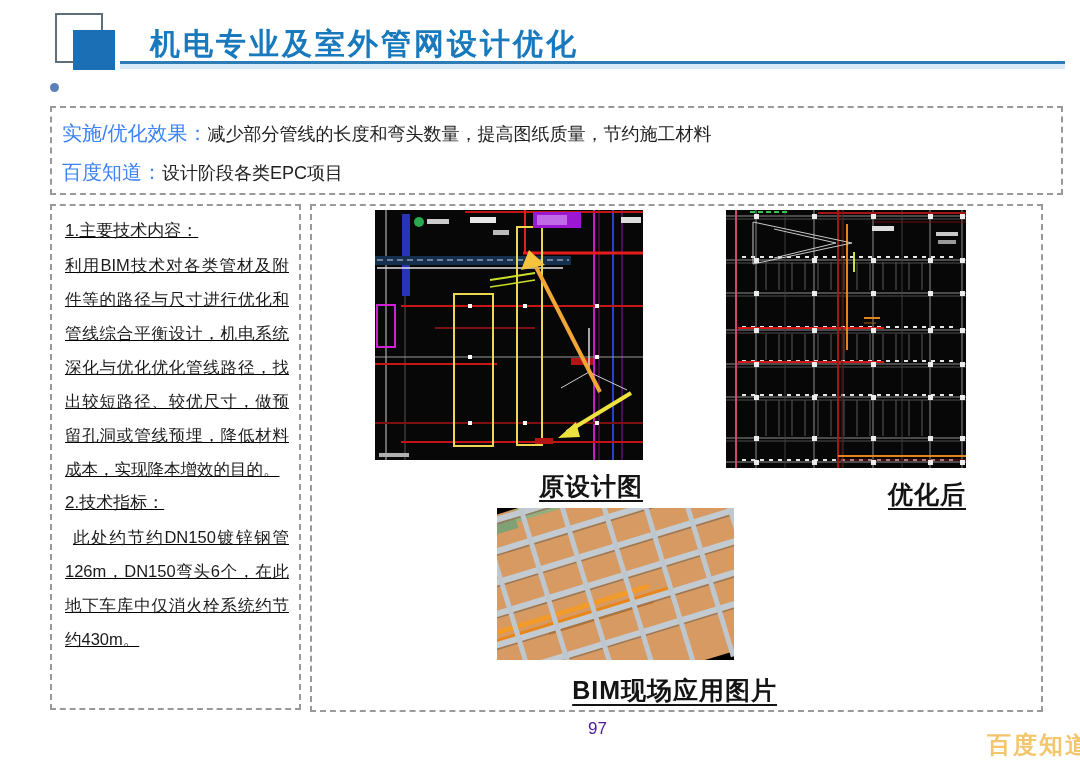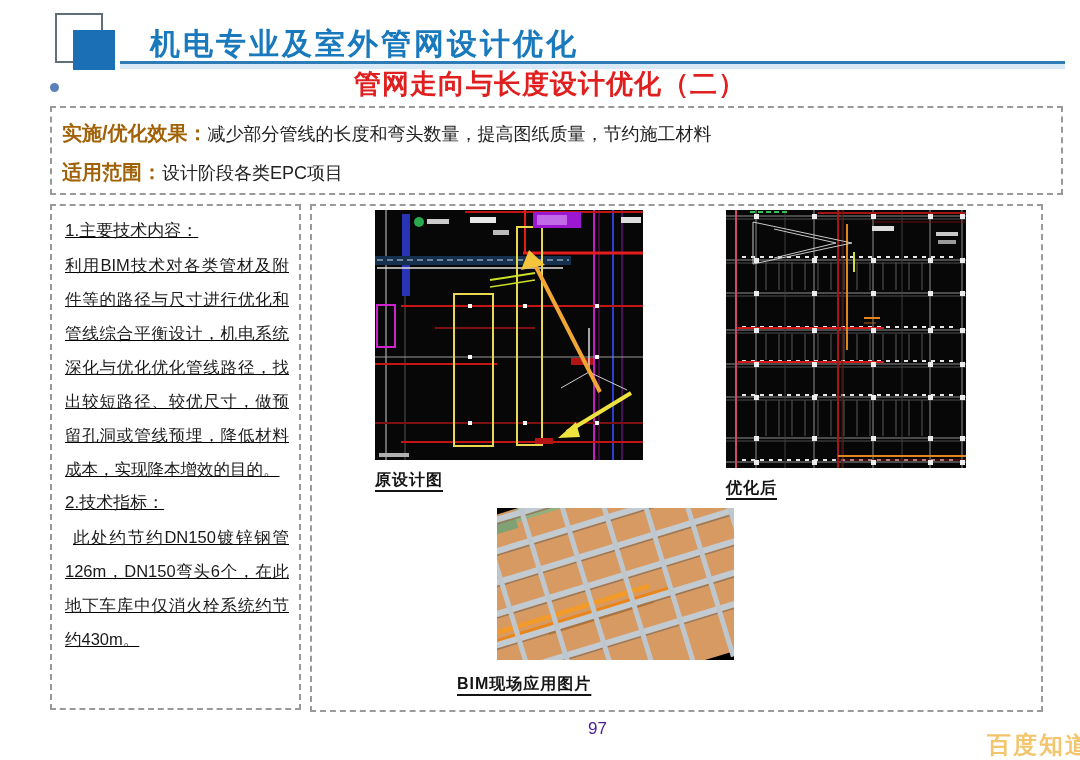--- a/index.html
+++ b/index.html
@@ -22,42 +22,42 @@
   .page-subtitle{
     position:absolute;left:320px;top:66px;width:460px;margin:0;text-align:center;
     font-size:27px;font-weight:bold;color:#e02020;letter-spacing:1px;white-space:nowrap;
   }
   
   .info-box{
     position:absolute;left:50px;top:106px;width:989px;height:80px;
     border:2px dashed #999;padding:5px 10px 0 10px;box-sizing:content-box;
   }
   .info-box p{margin:2px 0;line-height:36px;font-size:18px;color:#222;white-space:nowrap;}
-  .info-box .lbl{font-size:20px;font-weight:bold;color:#a16207;}
+  .info-box .lbl{font-size:20px;font-weight:normal;color:#3b82f6;}
   
   .sidebar{
     position:absolute;left:50px;top:204px;width:224px;height:494px;
     border:2px dashed #999;padding:8px 10px 0 13px;text-decoration:underline;
   }
   .sidebar p{margin:0;font-size:16.5px;line-height:34px;color:#1a1a1a;}
   .sidebar .sec-title{font-size:17px;}
   .sidebar .sec-body{text-align:justify;}
   .sidebar .indent{text-indent:8px;}
   
   .main-box{
     position:absolute;left:310px;top:204px;width:729px;height:504px;
     border:2px dashed #9a9a9a;
   }
   .figure{position:absolute;display:block;}
   .fig-original{left:375px;top:210px;width:268px;height:250px;}
   .fig-optimized{left:726px;top:210px;width:240px;height:258px;}
   .fig-bim{left:497px;top:508px;width:237px;height:152px;}
   .figure svg{display:block;width:100%;height:100%;}
   .caption{
-    position:absolute;margin:0;text-align:left;font-size:16px;font-weight:bold;color:#141414;
+    position:absolute;margin:0;text-align:right;font-size:25px;font-weight:bold;color:#141414;
     text-decoration:underline;text-decoration-thickness:2px;text-underline-offset:5px;letter-spacing:1px;
   }
   .cap-original{left:375px;top:470px;width:268px;}
   .cap-optimized{left:726px;top:478px;width:240px;}
   .cap-bim{left:457px;top:674px;width:320px;}
   
   .page-number{position:absolute;left:588px;top:719px;font-size:17px;color:#4c1d95;}
   .watermark{
     position:absolute;right:9px;top:729px;font-size:24px;font-weight:bold;
     color:#f3c66e;letter-spacing:2px;
@@ -67,28 +67,27 @@
 <body>
 
 <div class="slide">
 
   <div class="logo-outline"></div>
   <div class="logo-fill"></div>
   <div class="bullet-dot"></div>
   <h1 class="page-title">机电专业及室外管网设计优化</h1>
   <div class="header-line"></div>
   <div class="header-line-glow"></div>
-  <h2 class="page-subtitle">管网走向与长度设计优化（二）</h2>
 
   <div class="info-box">
     <p>
       <span class="lbl">实施/优化效果：</span><span>减少部分管线的长度和弯头数量，提高图纸质量，节约施工材料</span>
     </p>
     <p>
-      <span class="lbl">适用范围：</span><span>设计阶段各类EPC项目</span>
+      <span class="lbl">百度知道：</span><span>设计阶段各类EPC项目</span>
     </p>
   </div>
 
   <div class="sidebar">
     <p class="sec-title">1.主要技术内容：</p>
     <p class="sec-body">利用BIM技术对各类管材及附件等的路径与尺寸进行优化和管线综合平衡设计，机电系统深化与优化优化管线路径，找出较短路径、较优尺寸，做预留孔洞或管线预埋，降低材料成本，实现降本增效的目的。</p>
     <p class="sec-title">2.技术指标：</p>
     <p class="sec-body indent">此处约节约DN150镀锌钢管126m，DN150弯头6个，在此地下车库中仅消火栓系统约节约430m。</p>
   </div>
 

